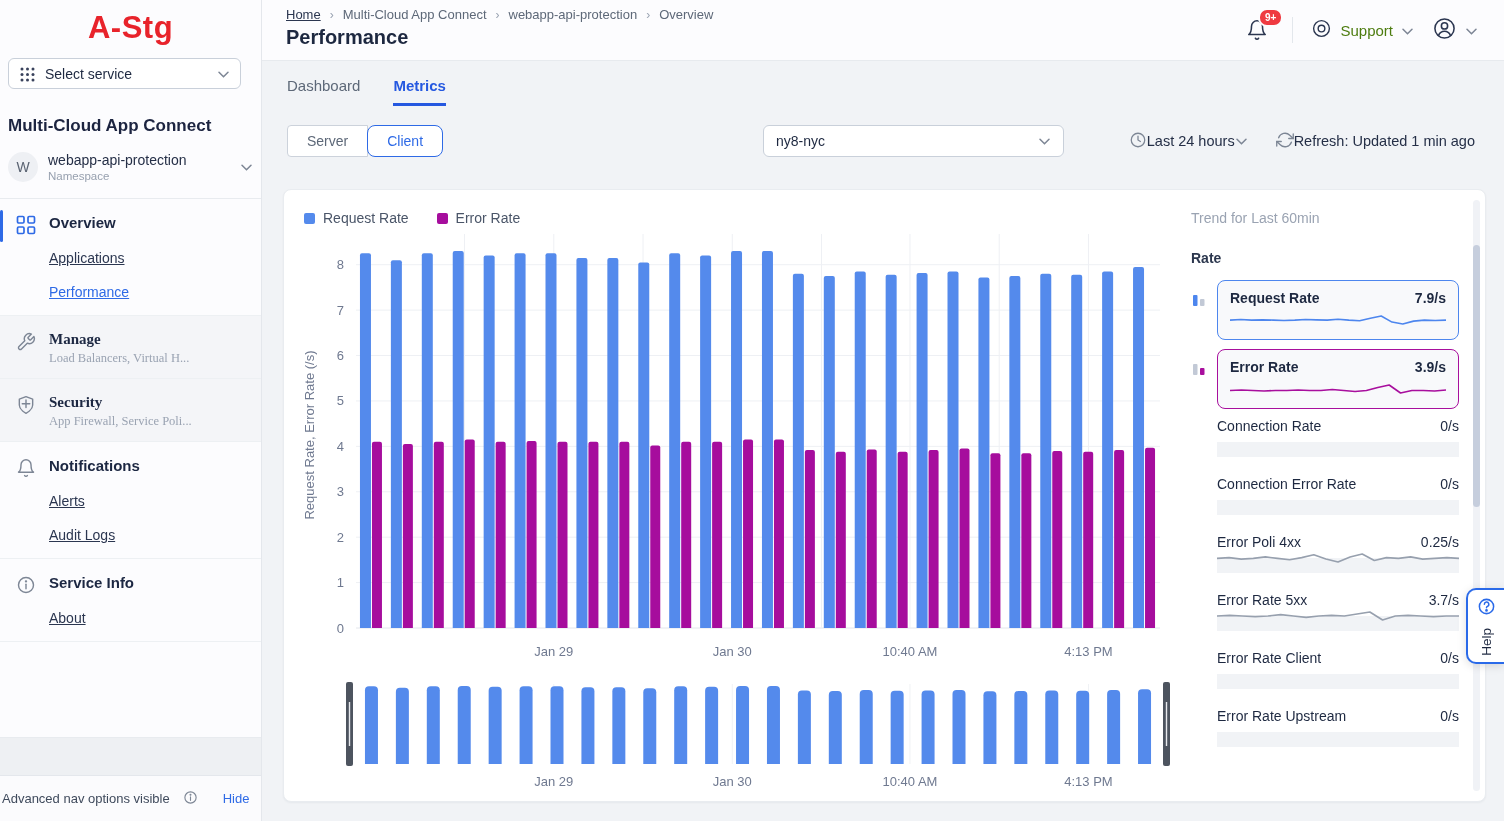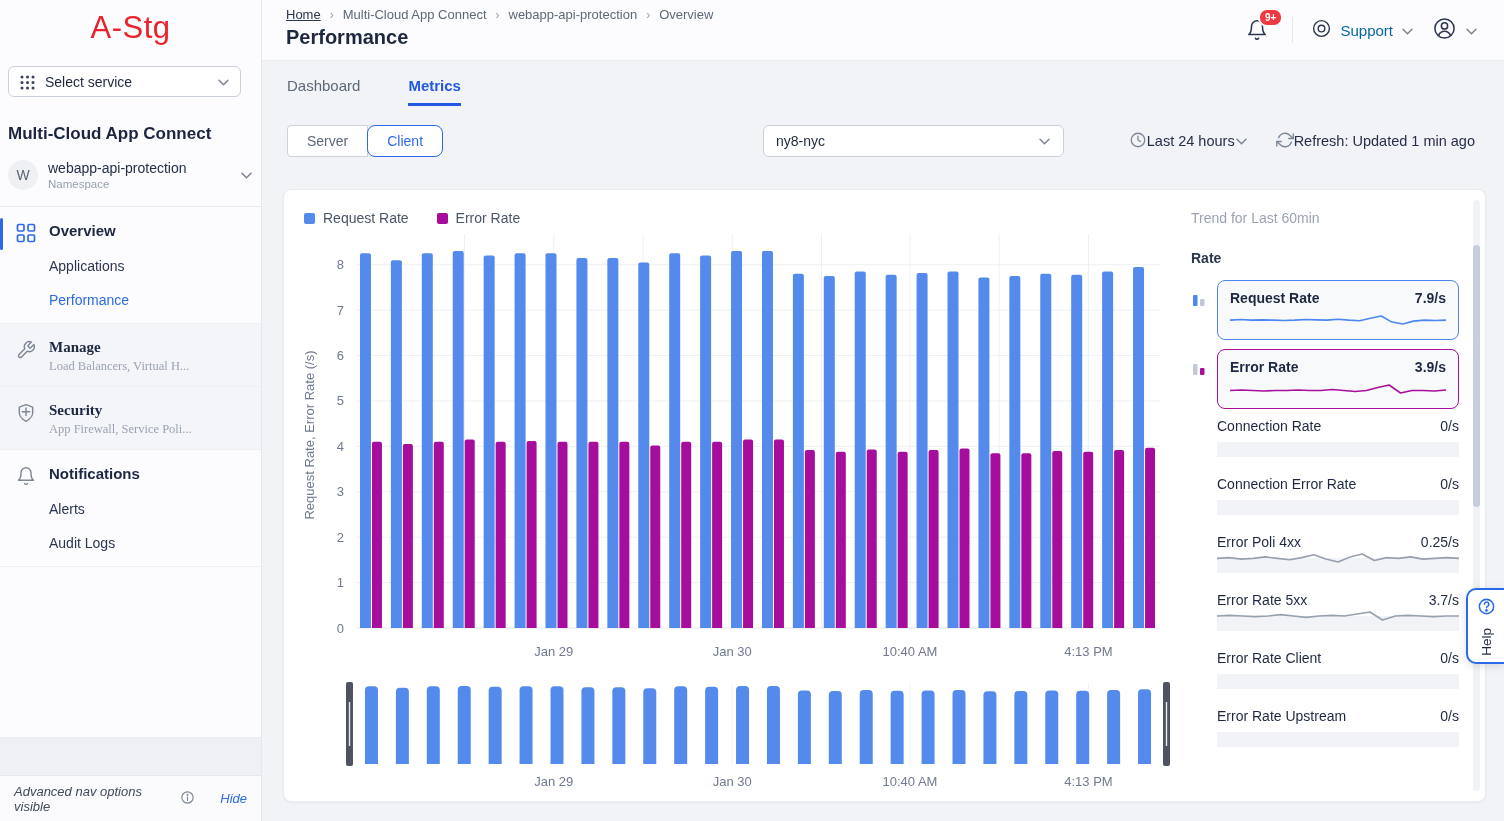--- a/index.html
+++ b/index.html
@@ -1,64 +1,64 @@
 <!DOCTYPE html>
 <html><head>
 <meta charset="utf-8">
 <style>
   * { margin:0; padding:0; box-sizing:border-box; }
   html,body { width:1504px; height:821px; overflow:hidden; font-family:"Liberation Sans", sans-serif; background:#f1f3f6; }
   .app { display:flex; width:1504px; height:821px; position:relative; }
 
   
   .sidebar { width:262px; background:#fcfcfe; border-right:1px solid #e4e7ec; display:flex; flex-direction:column; flex:0 0 262px; }
-  .logo { margin:10px auto 16px; color:#e8232b; font-weight:400; font-size:31px; letter-spacing:.5px; }
+  .logo { margin:10px auto 8px; color:#e8232b; font-weight:700; font-size:31px; letter-spacing:.5px; }
   .select-service { margin:4px 22px 0 8px; height:31px; border:1px solid #c9d0da; border-radius:6px; background:#fff;
     display:flex; align-items:center; gap:9px; padding:0 10px; font-size:14px; color:#1d2840; cursor:pointer; width:233px; }
   .select-service .chev { margin-left:auto; }
   .product-title { margin:27px 8px 0 8px; font-size:17px; font-weight:700; color:#1c2440; }
   .ns-row { margin:16px 8px 0 8px; display:flex; align-items:center; gap:10px; cursor:pointer; }
   .avatar { width:30px; height:30px; border-radius:50%; background:#eef0f4; color:#5a6372; font-size:14px;
     display:flex; align-items:center; justify-content:center; }
   .ns-name { font-size:14px; color:#252f47; }
   .ns-sub { font-size:11.5px; color:#97a0af; margin-top:2px; }
   .ns-row .chev { margin-left:auto; }
   .side-divider { margin-top:16px; border-bottom:1px solid #e8ebef; }
   .side-section { padding:5px 0 6px; border-bottom:1px solid #edf0f3; }
   .side-section.tinted { background:#f4f5f8;font-family:Liberation Serif, serif; }
   .side-head { display:flex; gap:13px; padding:10px 16px 6px; position:relative; cursor:pointer; align-items:flex-start; }
   .active-bar { position:absolute; left:0; top:6px; height:32px; width:3px; background:#2e6ae6; border-radius:2px; }
   .side-icn { width:20px; height:20px; flex:0 0 20px; margin-top:1px; }
   .side-title { font-weight:700; font-size:15px; color:#1c2742; }
   .side-sub { font-size:12.5px; color:#9aa3b2; margin-top:3px; }
-  .side-child { padding:9px 16px 9px 49px; font-size:14px; color:#2b3650; cursor:pointer; }
+  .side-child { padding:9px 16px 9px 49px; font-size:14px; color:#2b3650; cursor:pointer;text-decoration:underline; }
   .side-child.active { color:#2e6ae6; }
   .side-spacer { flex:1; }
   .side-band { height:38px; background:#eef0f3; border-top:1px solid #e8ebef; }
-  .side-footer { height:46px; border-top:1px solid #e4e7ec; background:#fbfbfd; display:flex; align-items:center; padding:0 14px; gap:13px;
-    font-size:13px; color:#3f4a5c;font-style:italic; }
+  .side-footer { height:46px; border-top:1px solid #e4e7ec; background:#fbfbfd; display:flex; align-items:center; padding:0 2px; gap:13px;
+    font-size:13px; color:#3f4a5c; }
   .side-footer .hide-link { color:#2e6ae6; margin-left:12px; cursor:pointer; }
 
   
   main { flex:1; display:flex; flex-direction:column; min-width:0; }
   .topbar { height:61px; background:#fcfcfe; border-bottom:1px solid #e7eaee; display:flex; justify-content:space-between;
     align-items:center; padding:0 26px 0 24px; flex:0 0 61px; }
   .crumbs { display:flex; align-items:center; gap:9px; font-size:13px; color:#5d6878; margin-top:-4px; }
   .crumbs .crumb-home { color:#2b3650; text-decoration:underline; cursor:pointer; }
   .crumb-sep { color:#9aa3b2; font-size:12px; }
   .page-title { font-size:20px; font-weight:600; color:#1d2840; margin-top:4px; }
   .topbar-right { display:flex; align-items:center; gap:18px; }
   .bell-wrap { position:relative; cursor:pointer; padding:4px 6px 0 0; }
   .badge { position:absolute; top:-7px; right:-9px; background:#ef3a41; color:#fff; font-size:10px; font-weight:700;
     border-radius:9px; padding:2px 5px; border:2px solid #fcfcfe; }
   .top-div { width:1px; height:26px; background:#e3e7ec; }
-  .support-btn,.user-btn { display:flex; align-items:center; gap:8px; cursor:pointer; font-size:15px; color:#0369a1; }
+  .support-btn,.user-btn { display:flex; align-items:center; gap:8px; cursor:pointer; font-size:15px; color:#4d7c0f; }
 
   .content { flex:1; background:#f1f3f6; padding-top:16px; position:relative; }
-  .tabs { margin-left:25px; display:flex; gap:48px; }
+  .tabs { margin-left:25px; display:flex; gap:33px; }
   .tab { font-size:15px; color:#5d6878; padding-bottom:9px; cursor:pointer; }
   .tab.active { color:#2558e0; font-weight:700; border-bottom:3px solid #2558e0; }
   .controls-row { position:relative; height:50px; margin-top:17px; }
   .segmented { position:absolute; left:25px; top:2px; display:flex; }
   .seg { height:32px; padding:0 19px; border:1px solid #ccd2db; background:#fff; font-size:14px; color:#5d6878;
     display:flex; align-items:center; cursor:pointer; border-radius:4px 0 0 4px; }
   .seg + .seg { border-radius:0 4px 4px 0; border-left:none; }
   .seg.active { border:1px solid #2e6ae6 !important; color:#2e6ae6; border-radius:8px; margin-left:-1px; }
   .site-select { position:absolute; left:501px; top:2px; width:301px; height:32px; background:#fff; border:1px solid #c9d0da;
     border-radius:6px; display:flex; align-items:center; padding:0 12px; font-size:14px; color:#1d2840; cursor:pointer; }
@@ -182,20 +182,33 @@
             <span class="side-icn"><svg width="20" height="20" viewBox="0 0 24 24" fill="none" stroke="#7d8695" stroke-width="1.7" stroke-linecap="round" stroke-linejoin="round">
                 <path d="M18 8A6 6 0 0 0 6 8c0 7-3 9-3 9h18s-3-2-3-9"></path>
                 <path d="M13.73 21a2 2 0 0 1-3.46 0"></path>
               </svg></span>
             <div>
               <div class="side-title">Notifications</div>
             </div>
           </div>
           <div class="side-child">Alerts</div>
           <div class="side-child">Audit Logs</div>
+        </div>
+        <div class="side-section">
+          <div class="side-head">
+            <span class="side-icn"><svg width="20" height="20" viewBox="0 0 24 24" fill="none" stroke="#7d8695" stroke-width="1.7" stroke-linecap="round">
+                <circle cx="12" cy="12" r="9"></circle>
+                <line x1="12" y1="11" x2="12" y2="16.5"></line>
+                <circle cx="12" cy="7.6" r="0.6" fill="#7d8695"></circle>
+              </svg></span>
+            <div>
+              <div class="side-title">Service Info</div>
+            </div>
+          </div>
+          <div class="side-child">About</div>
         </div>
       </nav>
     <div class="side-spacer"></div>
     <div class="side-band"></div>
     <div class="side-footer">
       <span>Advanced nav options visible</span>
       <span id="info-mini"><svg width="15" height="15" viewBox="0 0 24 24" fill="none" stroke="#7d8695" stroke-width="1.8" stroke-linecap="round">
             <circle cx="12" cy="12" r="9"></circle>
             <line x1="12" y1="11" x2="12" y2="16.5"></line>
             <circle cx="12" cy="7.6" r="0.7" fill="#7d8695"></circle>

